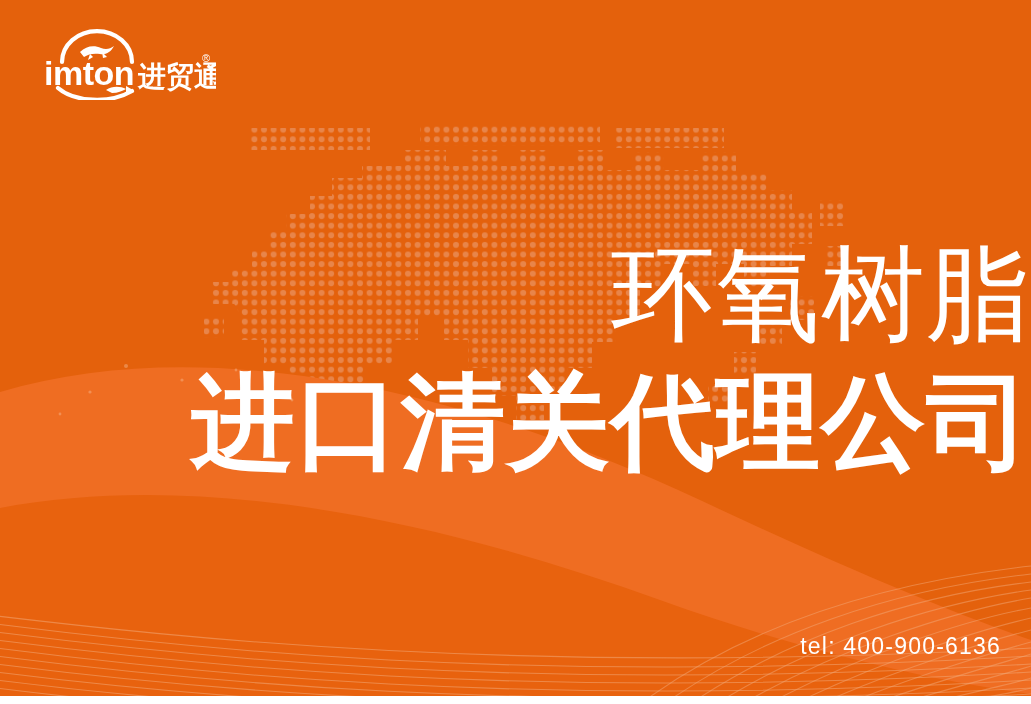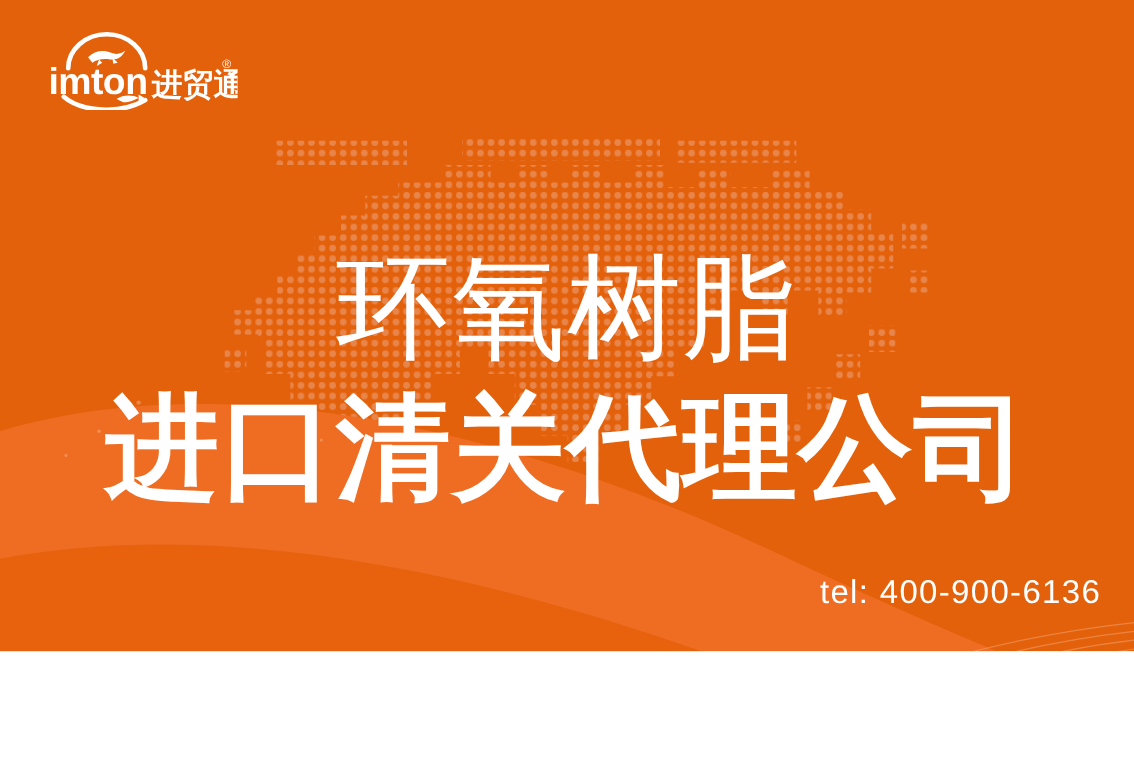--- a/index.html
+++ b/index.html
@@ -7,21 +7,21 @@
     padding: 0;
     background: #ffffff;
   }
   body {
     font-family: "Liberation Sans", "DejaVu Sans", sans-serif;
   }
 
   .banner {
     position: relative;
     width: 1031px;
-    height: 592px;
+    height: 696px;
     overflow: hidden;
     background: #e4610c;
   }
 
   .bg-svg {
     position: absolute;
     left: 0;
     top: 0;
     width: 1031px;
     height: 704px;
@@ -35,23 +35,23 @@
     top: 28px;
     width: 180px;
     height: 72px;
   }
   .logo svg { display: block; width: 180px; height: 72px; }
 
   
   .headline {
     position: absolute;
     left: 0;
-    top: 228px;
+    top: 242px;
     width: 1031px;
-    text-align: center;
+    text-align: right;
     color: #ffffff;
     line-height: 1.0;
     pointer-events: none;
   }
   .headline .line1 {
     display: block;
     font-size: 104px;
     letter-spacing: 1px;
     font-weight: 400;
     margin-bottom: 24px;
@@ -62,21 +62,21 @@
     letter-spacing: 1px;
     font-weight: 700;
   }
 
   
   .phone {
     position: absolute;
     right: 30px;
     bottom: 36px;
     color: #ffffff;
-    font-size: 30px;
+    font-size: 23px;
     letter-spacing: 1.2px;
     white-space: nowrap;
   }
 </style>
 </head>
 <body>
 
 <div class="banner">
 
   <svg class="bg-svg" viewBox="0 0 1031 704" preserveAspectRatio="none">

